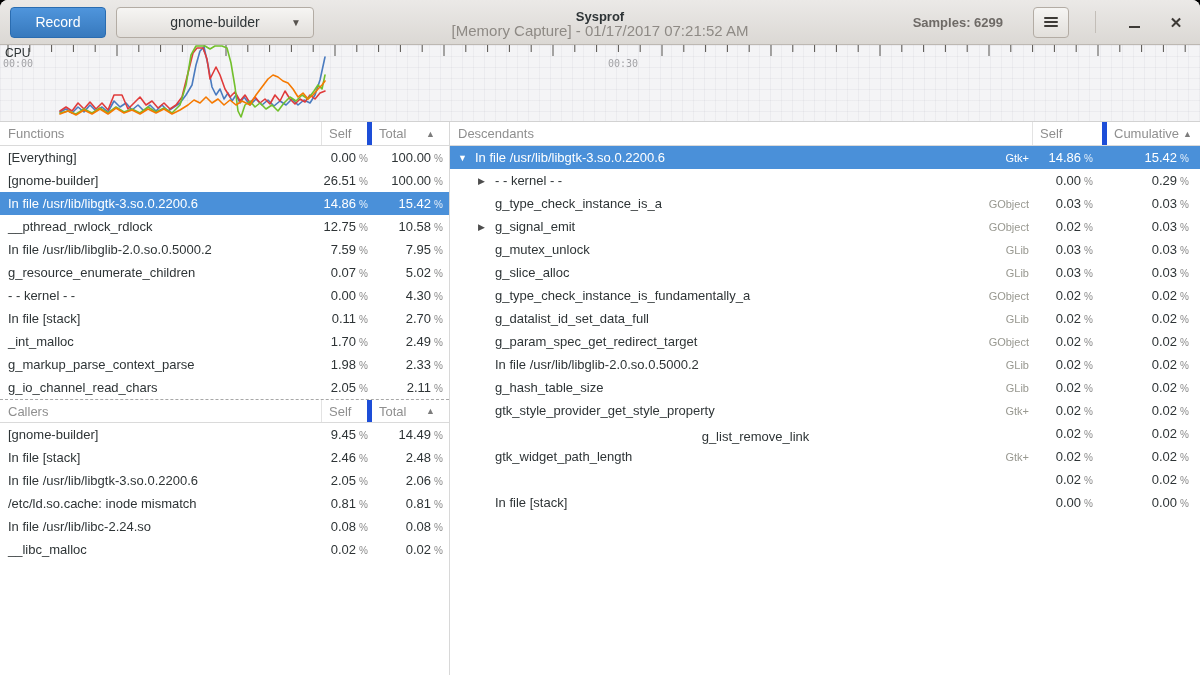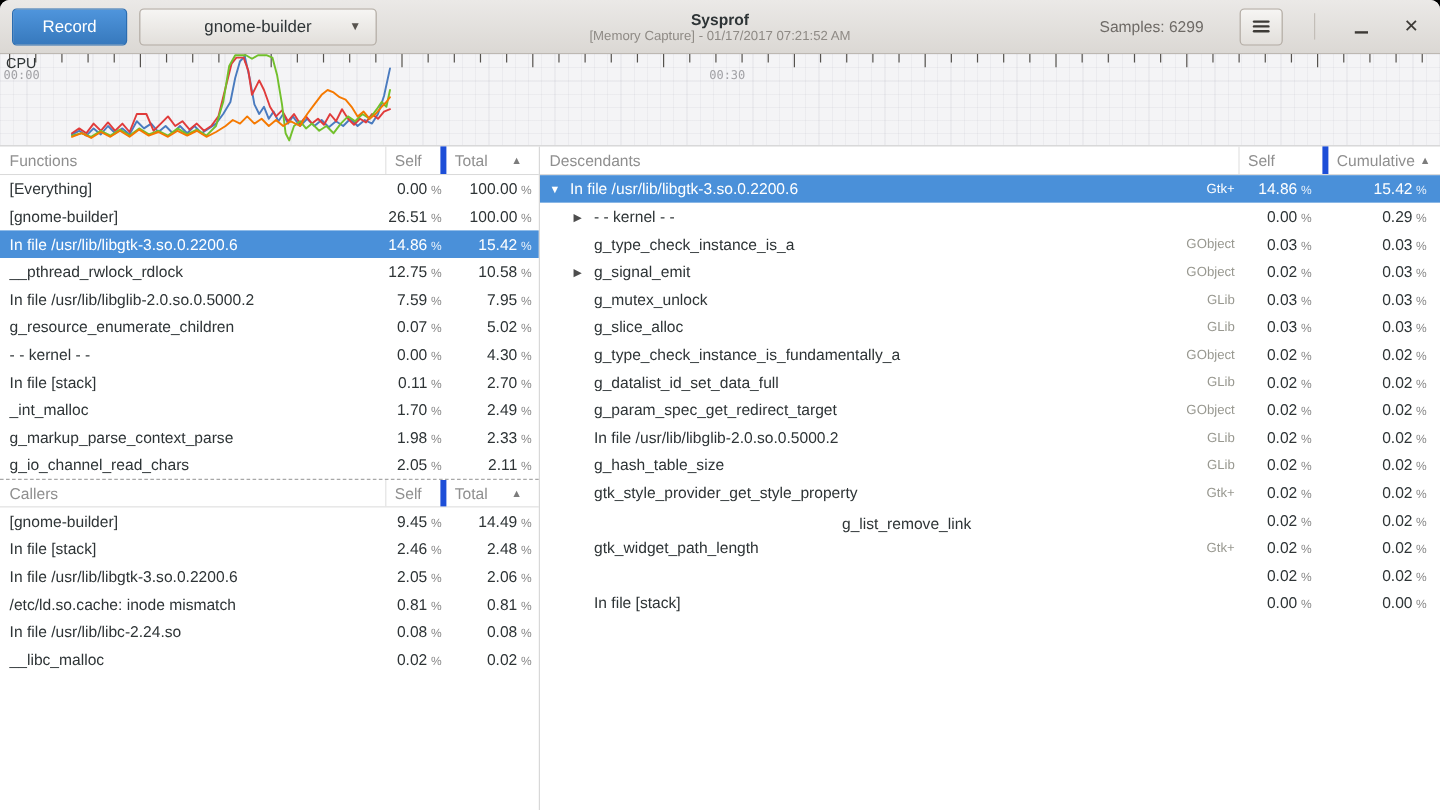--- a/index.html
+++ b/index.html
@@ -31,43 +31,43 @@
     border:1px solid #2a6cb0;color:#fff;
   }
   .process-btn{width:198px;justify-content:center;position:relative;}
   .process-btn .arrow{position:absolute;right:12px;top:9px;font-size:10px;color:#57534e;}
   .titlebox{
     position:absolute;left:0;right:0;top:0;height:45px;
     display:flex;flex-direction:column;align-items:center;justify-content:center;
     pointer-events:none;
   }
   .titlebox .title{font-weight:bold;font-size:13px;color:#2e3436;line-height:15px;}
-  .titlebox .subtitle{font-size:11px;color:#8e8a85;line-height:13px;}
-  .header-right{margin-left:auto;display:flex;align-items:center;gap:14px;z-index:2;}
+  .titlebox .subtitle{font-size:15px;color:#8e8a85;line-height:13px;}
+  .header-right{margin-left:auto;display:flex;align-items:center;gap:14px;z-index:2;font-weight:bold;}
   .samples{font-size:13px;color:#6e6a66;margin-right:16px;}
   .menu-btn{width:36px;height:31px;flex-direction:column;gap:2.5px;}
   .menu-btn .bar{width:14px;height:1.6px;background:#3d3a36;border-radius:1px;}
   .win-sep{width:1px;height:22px;background:#c3beb8;margin:0 10px 0 12px;}
   .win-btn{width:28px;height:28px;display:flex;align-items:center;justify-content:center;color:#3d3a36;}
   .min-glyph{width:11px;height:1.8px;background:#3d3a36;margin-top:10px;}
   .close-glyph{font-size:15px;line-height:15px;}
 
   
   .graph{
     height:77px;flex:0 0 77px;position:relative;background:#f4f4f6;
     background-image:
       repeating-linear-gradient(to right, rgba(120,120,140,0.07) 0 1px, transparent 1px 11px),
       repeating-linear-gradient(to bottom, rgba(120,120,140,0.07) 0 1px, transparent 1px 11px);
     border-bottom:1px solid #d2d2d2;box-sizing:border-box;
   }
   .graph svg{position:absolute;left:0;top:0;}
   .cpu-label{position:absolute;left:5px;top:1px;font-size:12px;color:#2e3436;z-index:3;}
   .time-label{position:absolute;font-size:10px;color:#a2a2a6;font-family:"DejaVu Sans Mono",monospace;z-index:3;}
   .t-start{left:3px;top:13px;}
-  .t-mid{left:591px;top:13px;}
+  .t-mid{left:608px;top:13px;}
 
   
   .content{flex:1;display:flex;min-height:0;background:#fff;}
   .left-pane{width:449px;flex:0 0 449px;display:flex;flex-direction:column;}
   .pane-sep{width:1px;flex:0 0 1px;background:#d8d8d8;}
   .right-pane{flex:1;display:flex;flex-direction:column;}
 
   .thead{
     height:24px;flex:0 0 24px;display:flex;align-items:center;
     border-bottom:1px solid #dadada;box-sizing:border-box;background:#fff;

